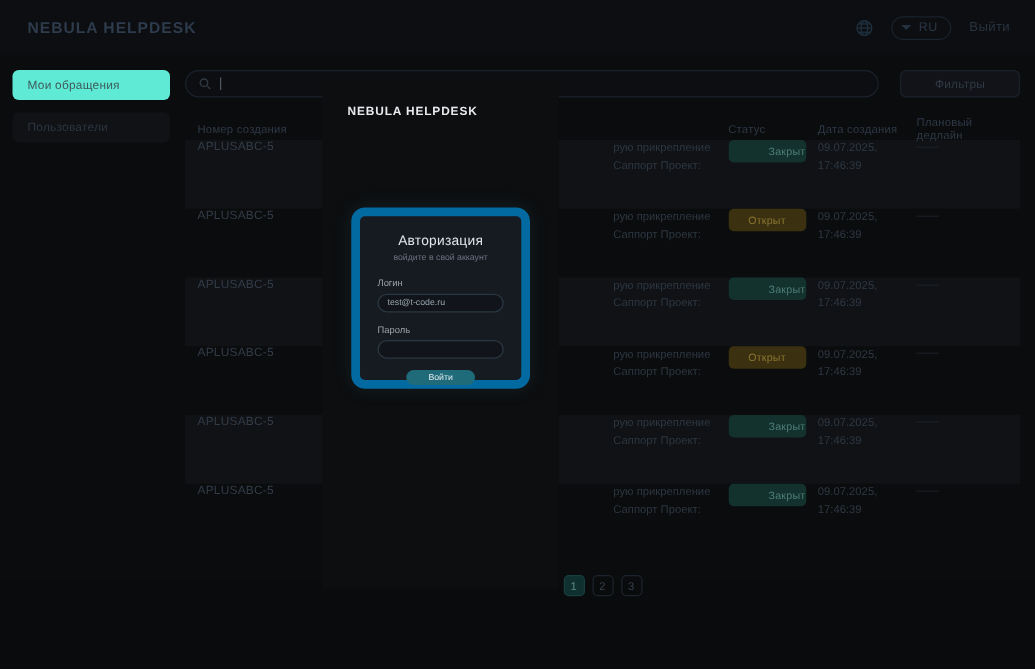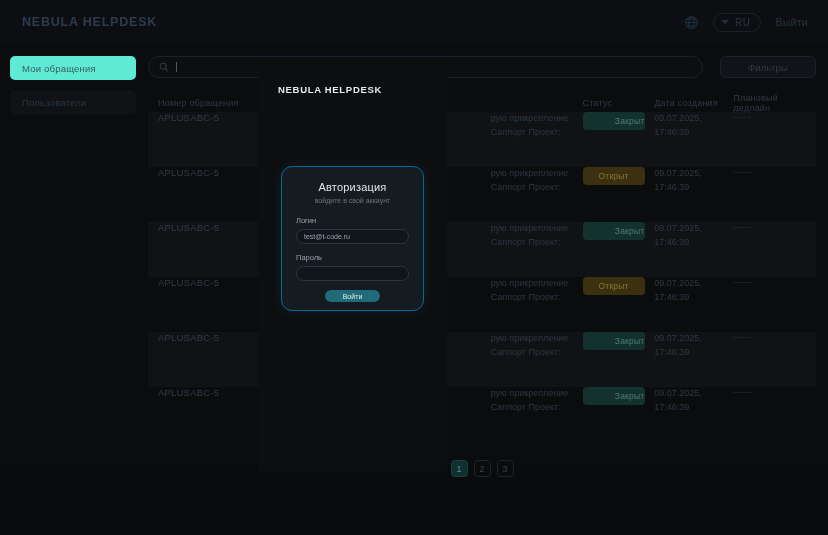--- a/index.html
+++ b/index.html
@@ -222,21 +222,21 @@
     font-weight: bold;
     letter-spacing: .7px;
     color: #e8eaee;
   }
 
   .auth-card {
     position: absolute;
     left: 281px; top: 166px;
     width: 143px; height: 145px;
     background: #161a21;
-    border: 1px solid #0369a1;
+    border: 7px solid #0369a1;
     border-radius: 11px;
     box-shadow: 0 0 14px rgba(40,110,120,0.18);
     padding: 14px 14px 0 14px;
   }
   .auth-title {
     text-align: center;
     font-size: 11px;
     color: #dfe5ea;
     letter-spacing: .2px;
     margin-bottom: 4px;
@@ -317,21 +317,21 @@
             <line x1="7.8" y1="7.8" x2="11" y2="11"></line>
           </svg>
         </span>
         <span class="caret-bar"></span>
         <span class="search-value" placeholder=""></span>
       </div>
       <div class="filters-btn">Фильтры</div>
     </div>
 
     <div class="thead">
-      <div class="col-num">Номер обращения</div>
+      <div class="col-num">Номер создания</div>
       <div class="col-theme"></div>
       <div class="col-desc"></div>
       <div class="col-status">Статус</div>
       <div class="col-date">Дата создания</div>
       <div class="col-dl">Плановый дедлайн</div>
     </div>
 
     <div id="table-body">
         <div class="trow alt">
           <div class="cell-num">APLUSABC-5</div>

